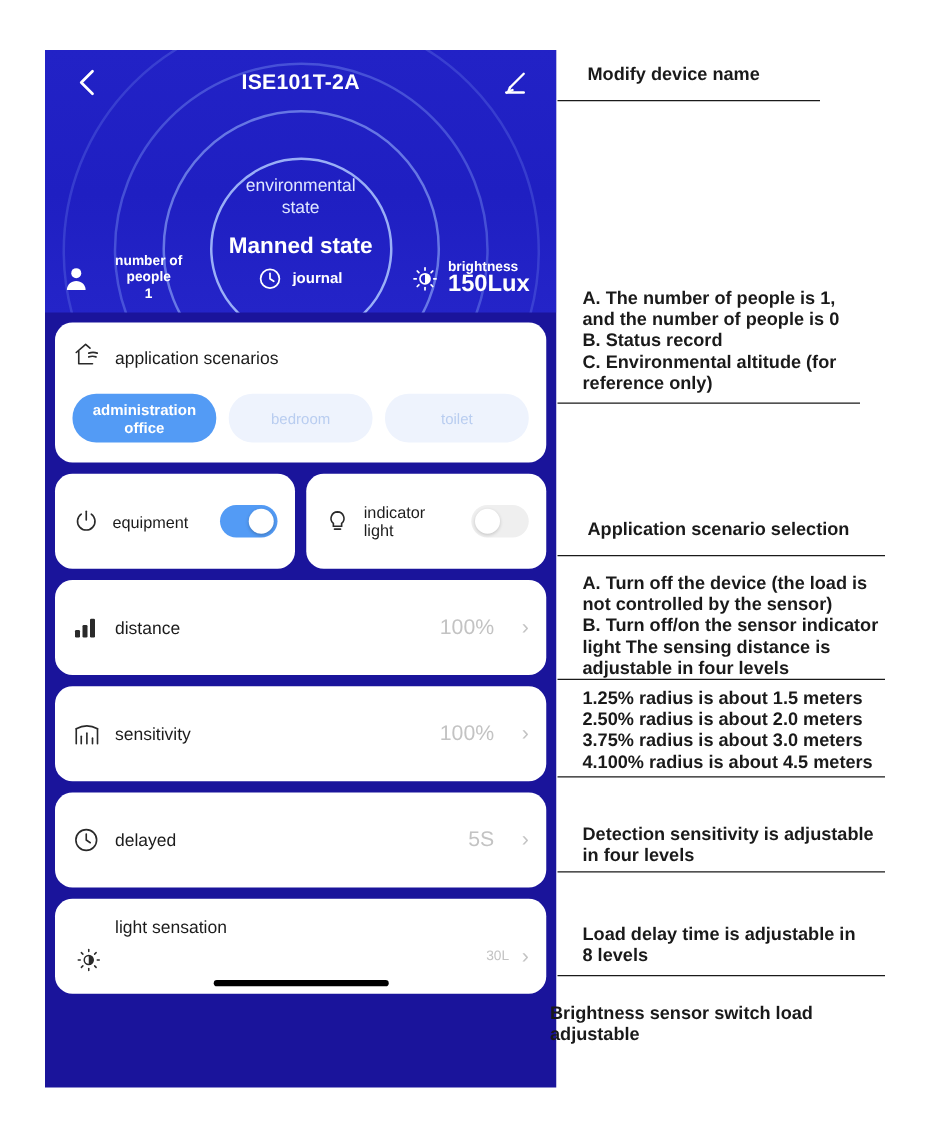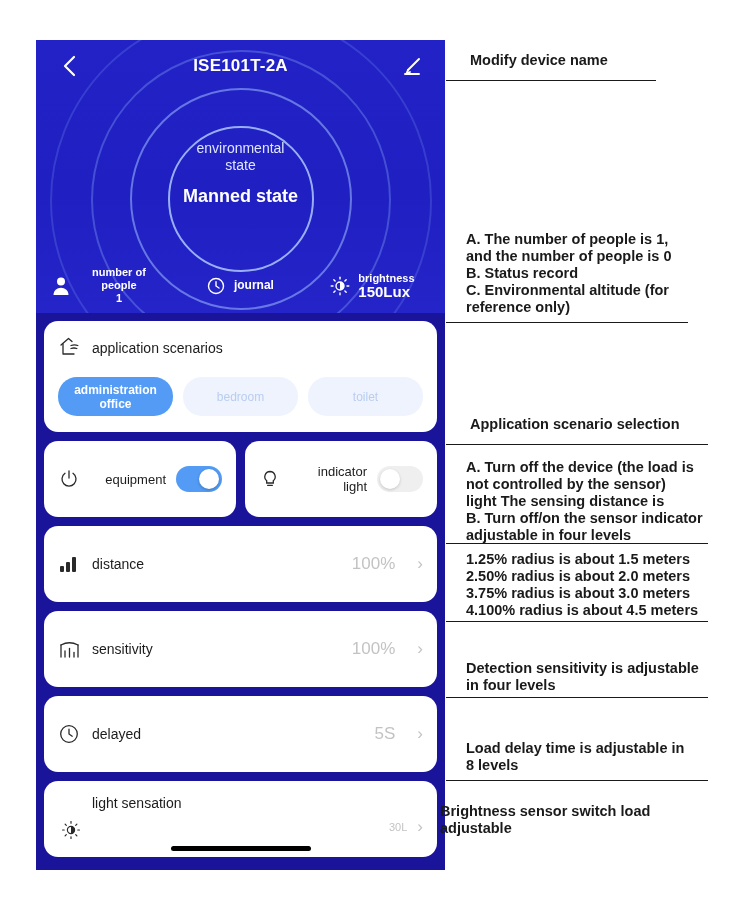--- a/index.html
+++ b/index.html
@@ -16,21 +16,21 @@
     position: absolute;
     left: 36px; top: 40px;
     width: 409px; height: 830px;
     background: #1a149b;
     overflow: hidden;
   }
 
   
   .hero {
     position: relative;
-    width: 409px; height: 273px;
+    width: 409px; height: 210px;
     background: linear-gradient(180deg, #2222c6 0%, #1f1fc2 55%, #2424c8 100%);
     overflow: hidden;
   }
   .ring {
     position: absolute;
     border-radius: 50%;
     border: 2px solid rgba(160,185,255,0.55);
     left: 50%;
     transform: translateX(-50%);
   }
@@ -82,21 +82,21 @@
   .stat { display: flex; align-items: center; gap: 7px; color: #ffffff; }
   .stat.s1 { width: 150px; }
   .stat.s2 { width: 108px; }
   .stat.s3 { width: 140px; }
   .stat-ic { width: 22px; height: 22px; flex: 0 0 22px; display:flex; align-items:center; justify-content:center; }
   .stat-txt { font-size: 11px; font-weight: bold; line-height: 13px; }
   .stat-txt .v { font-weight: bold; }
   .s1 .stat-txt { text-align: center; }
   .s2 .stat-txt { font-size: 12px; }
   .s3 .stat-txt { text-align: left; }
-  .s3 .v { font-size: 15px; }
+  .s3 .v { font-size: 19px; }
 
   
   .cards { padding: 8px 8px 0 8px; }
   .card {
     background: #ffffff;
     border-radius: 14px;
     margin-bottom: 9px;
     position: relative;
   }
 
@@ -108,21 +108,21 @@
     flex: 1;
     height: 39px;
     border-radius: 19px;
     display: flex; align-items: center; justify-content: center;
     text-align: center;
     font-size: 12px; line-height: 14px;
     background: #eef3fd; color: #b9cdf0;
   }
   .pill.active { background: #539bf5; color: #ffffff; font-weight: bold; }
 
-  .row2 { display: flex; gap: 9px; margin-bottom: 9px; text-align: right; }
+  .row2 { display: flex; gap: 9px; margin-bottom: 9px; }
   .half {
     flex: 1; background: #fff; border-radius: 14px;
     height: 76px; display: flex; align-items: center;
     padding: 0 14px; gap: 10px;
   }
   .half .lbl { font-size: 13px; color: #1c1c1c; flex: 1; line-height: 15px; }
   .toggle {
     width: 46px; height: 26px; border-radius: 13px;
     position: relative; flex: 0 0 46px;
     background: #539bf5;
@@ -382,22 +382,22 @@
   <div class="anno-rule" style="left:446px; top:322px; width:242px;"></div>
 
   <div class="anno" style="left:470px; top:416px;">
     <span class="ln">Application scenario selection</span>
   </div>
   <div class="anno-rule" style="left:446px; top:444px; width:262px;"></div>
 
   <div class="anno" style="left:466px; top:459px;">
     <span class="ln">A. Turn off the device (the load is</span>
     <span class="ln">not controlled by the sensor)</span>
+    <span class="ln">B. Turn off/on the sensor indicator</span>
     <span class="ln">light The sensing distance is</span>
-    <span class="ln">B. Turn off/on the sensor indicator</span>
     <span class="ln">adjustable in four levels</span>
   </div>
   <div class="anno-rule" style="left:446px; top:543px; width:262px;"></div>
 
   <div class="anno" style="left:466px; top:551px;">
     <span class="ln">1.25% radius is about 1.5 meters</span>
     <span class="ln">2.50% radius is about 2.0 meters</span>
     <span class="ln">3.75% radius is about 3.0 meters</span>
     <span class="ln">4.100% radius is about 4.5 meters</span>
   </div>

